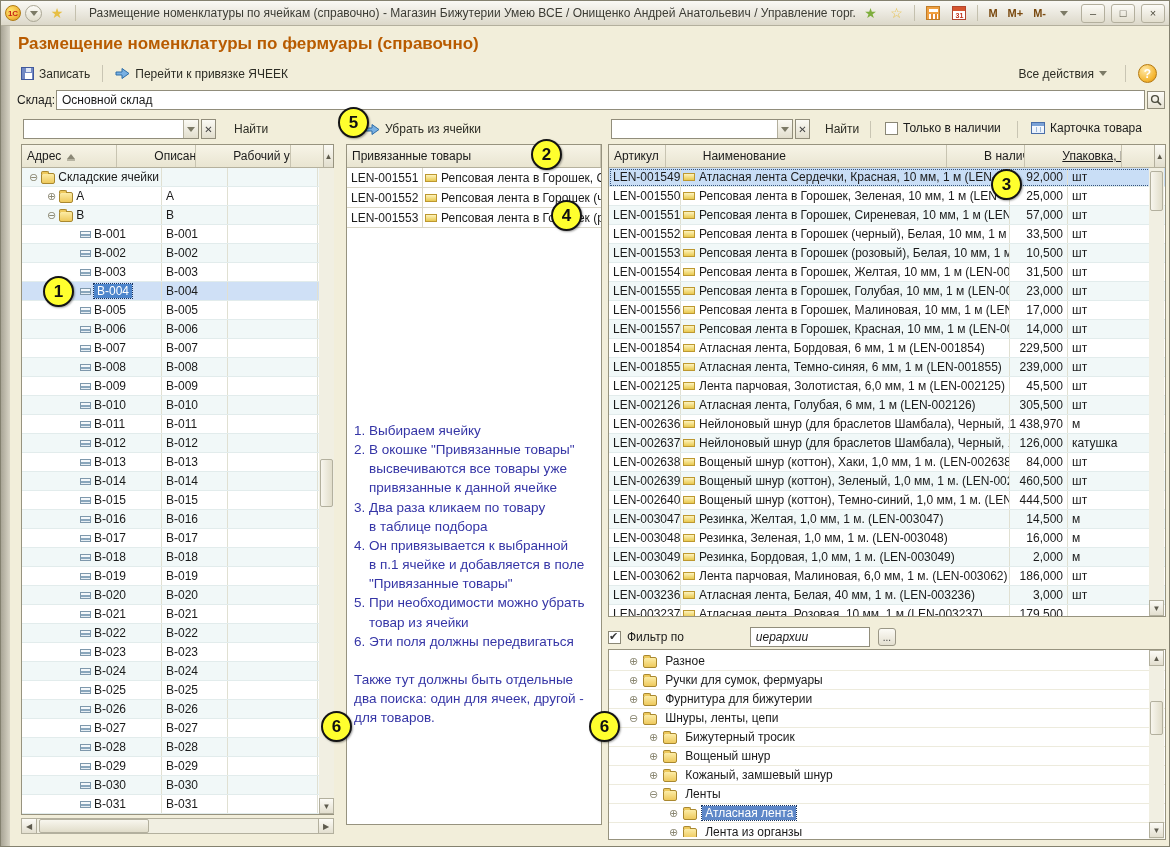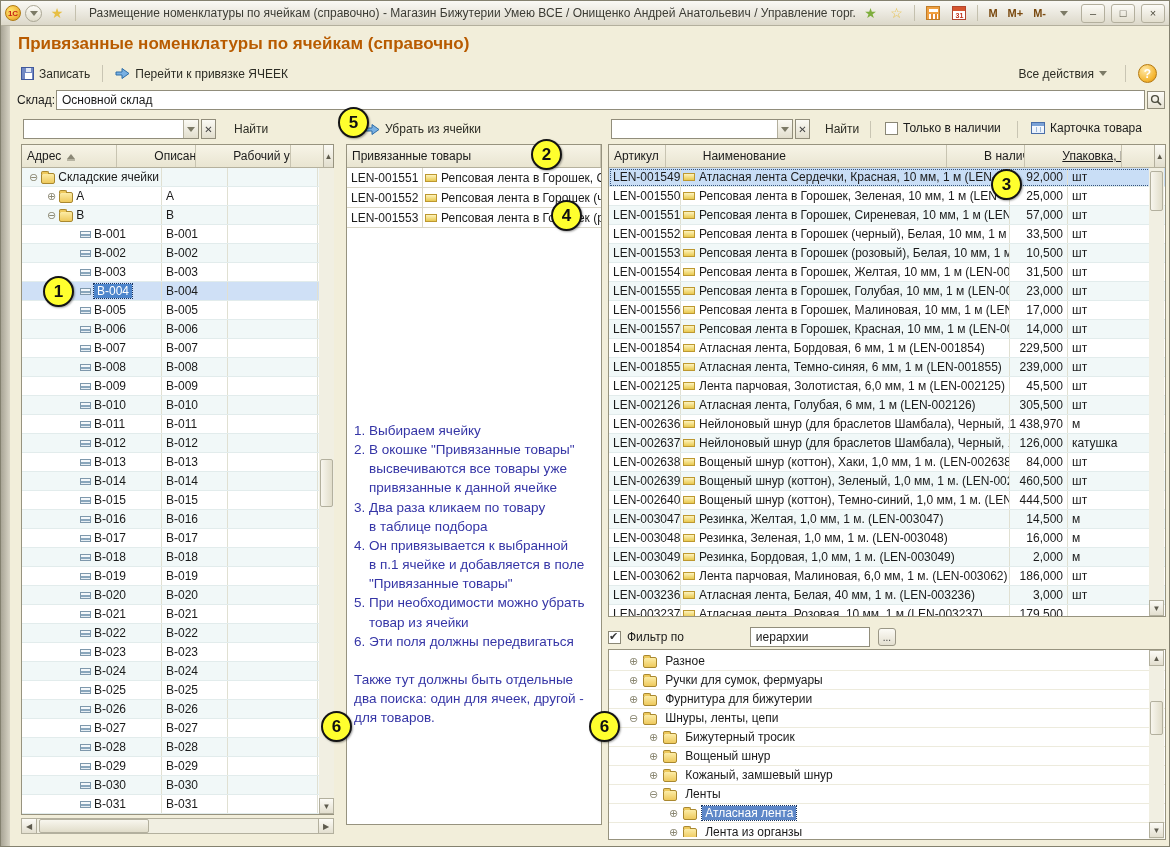--- a/index.html
+++ b/index.html
@@ -151,21 +151,21 @@
     <span class="tb-btn">
         <span class="chev"></span>
       </span>
     <span class="winbtn">–</span>
     <span class="winbtn">□</span>
     <span class="winbtn">×</span>
   </div>
 
   <div class="left-edge"></div>
 
-  <div class="page-title">Привязанные номенклатуры по ячейкам (справочно)</div>
+  <div class="page-title">Размещение номенклатуры по фермуары (справочно)</div>
 
   <div class="cmdbar">
     <span class="cmd">
       <span class="icon-save"></span>
       <span>Записать</span>
     </span>
     <span class="vsep"></span>
     <span class="cmd">
       <svg class="icon-arrow-blue" width="15" height="13" viewBox="0 0 15 13">
           <path d="M1 5 h6 V1.5 L14 6.5 7 11.5 V8 H1 z" fill="#79b0e2" stroke="#2d6da8" stroke-width="1"></path>
@@ -863,21 +863,21 @@
       </div>
   </div>
 
   <div class="sb-track" style="left:1148px;top:167px;width:15px;height:448px;"></div>
   <div class="sb-thumb" style="left:1149px;top:170px;width:13px;height:40px;"></div>
   <div class="sb-btn" style="left:1148px;top:599px;width:15px;height:16px;">▼</div>
 
   <div class="filterbar">
     <span class="cb on"></span>
     <span>Фильтр по</span>
-    <div style="position:relative;left:60px;width:120px;height:20px;background:#fff;border:1px solid #918d7b;padding:2px 5px;">иерархии</div>
+    <div style="position:relative;left:60px;width:120px;height:20px;background:#fff;border:1px solid #918d7b;padding:2px 5px;font-style:italic;">иерархии</div>
     <span class="dots-btn" style="position:relative;left:62px;">...</span>
   </div>
 
   <div class="tbox" style="left:607px;top:648px;width:558px;height:191px;">
     <div style="padding-top:2px;height:187px;overflow:hidden;">
         <div class="crow" style="padding-left: 20px;">
           <span class="exp" style="margin-right: 5px;">⊕</span>
           <span class="icon-folder" style="margin-right: 5px;"></span>
           <span class="cat-lbl">Разное</span>
         </div>

